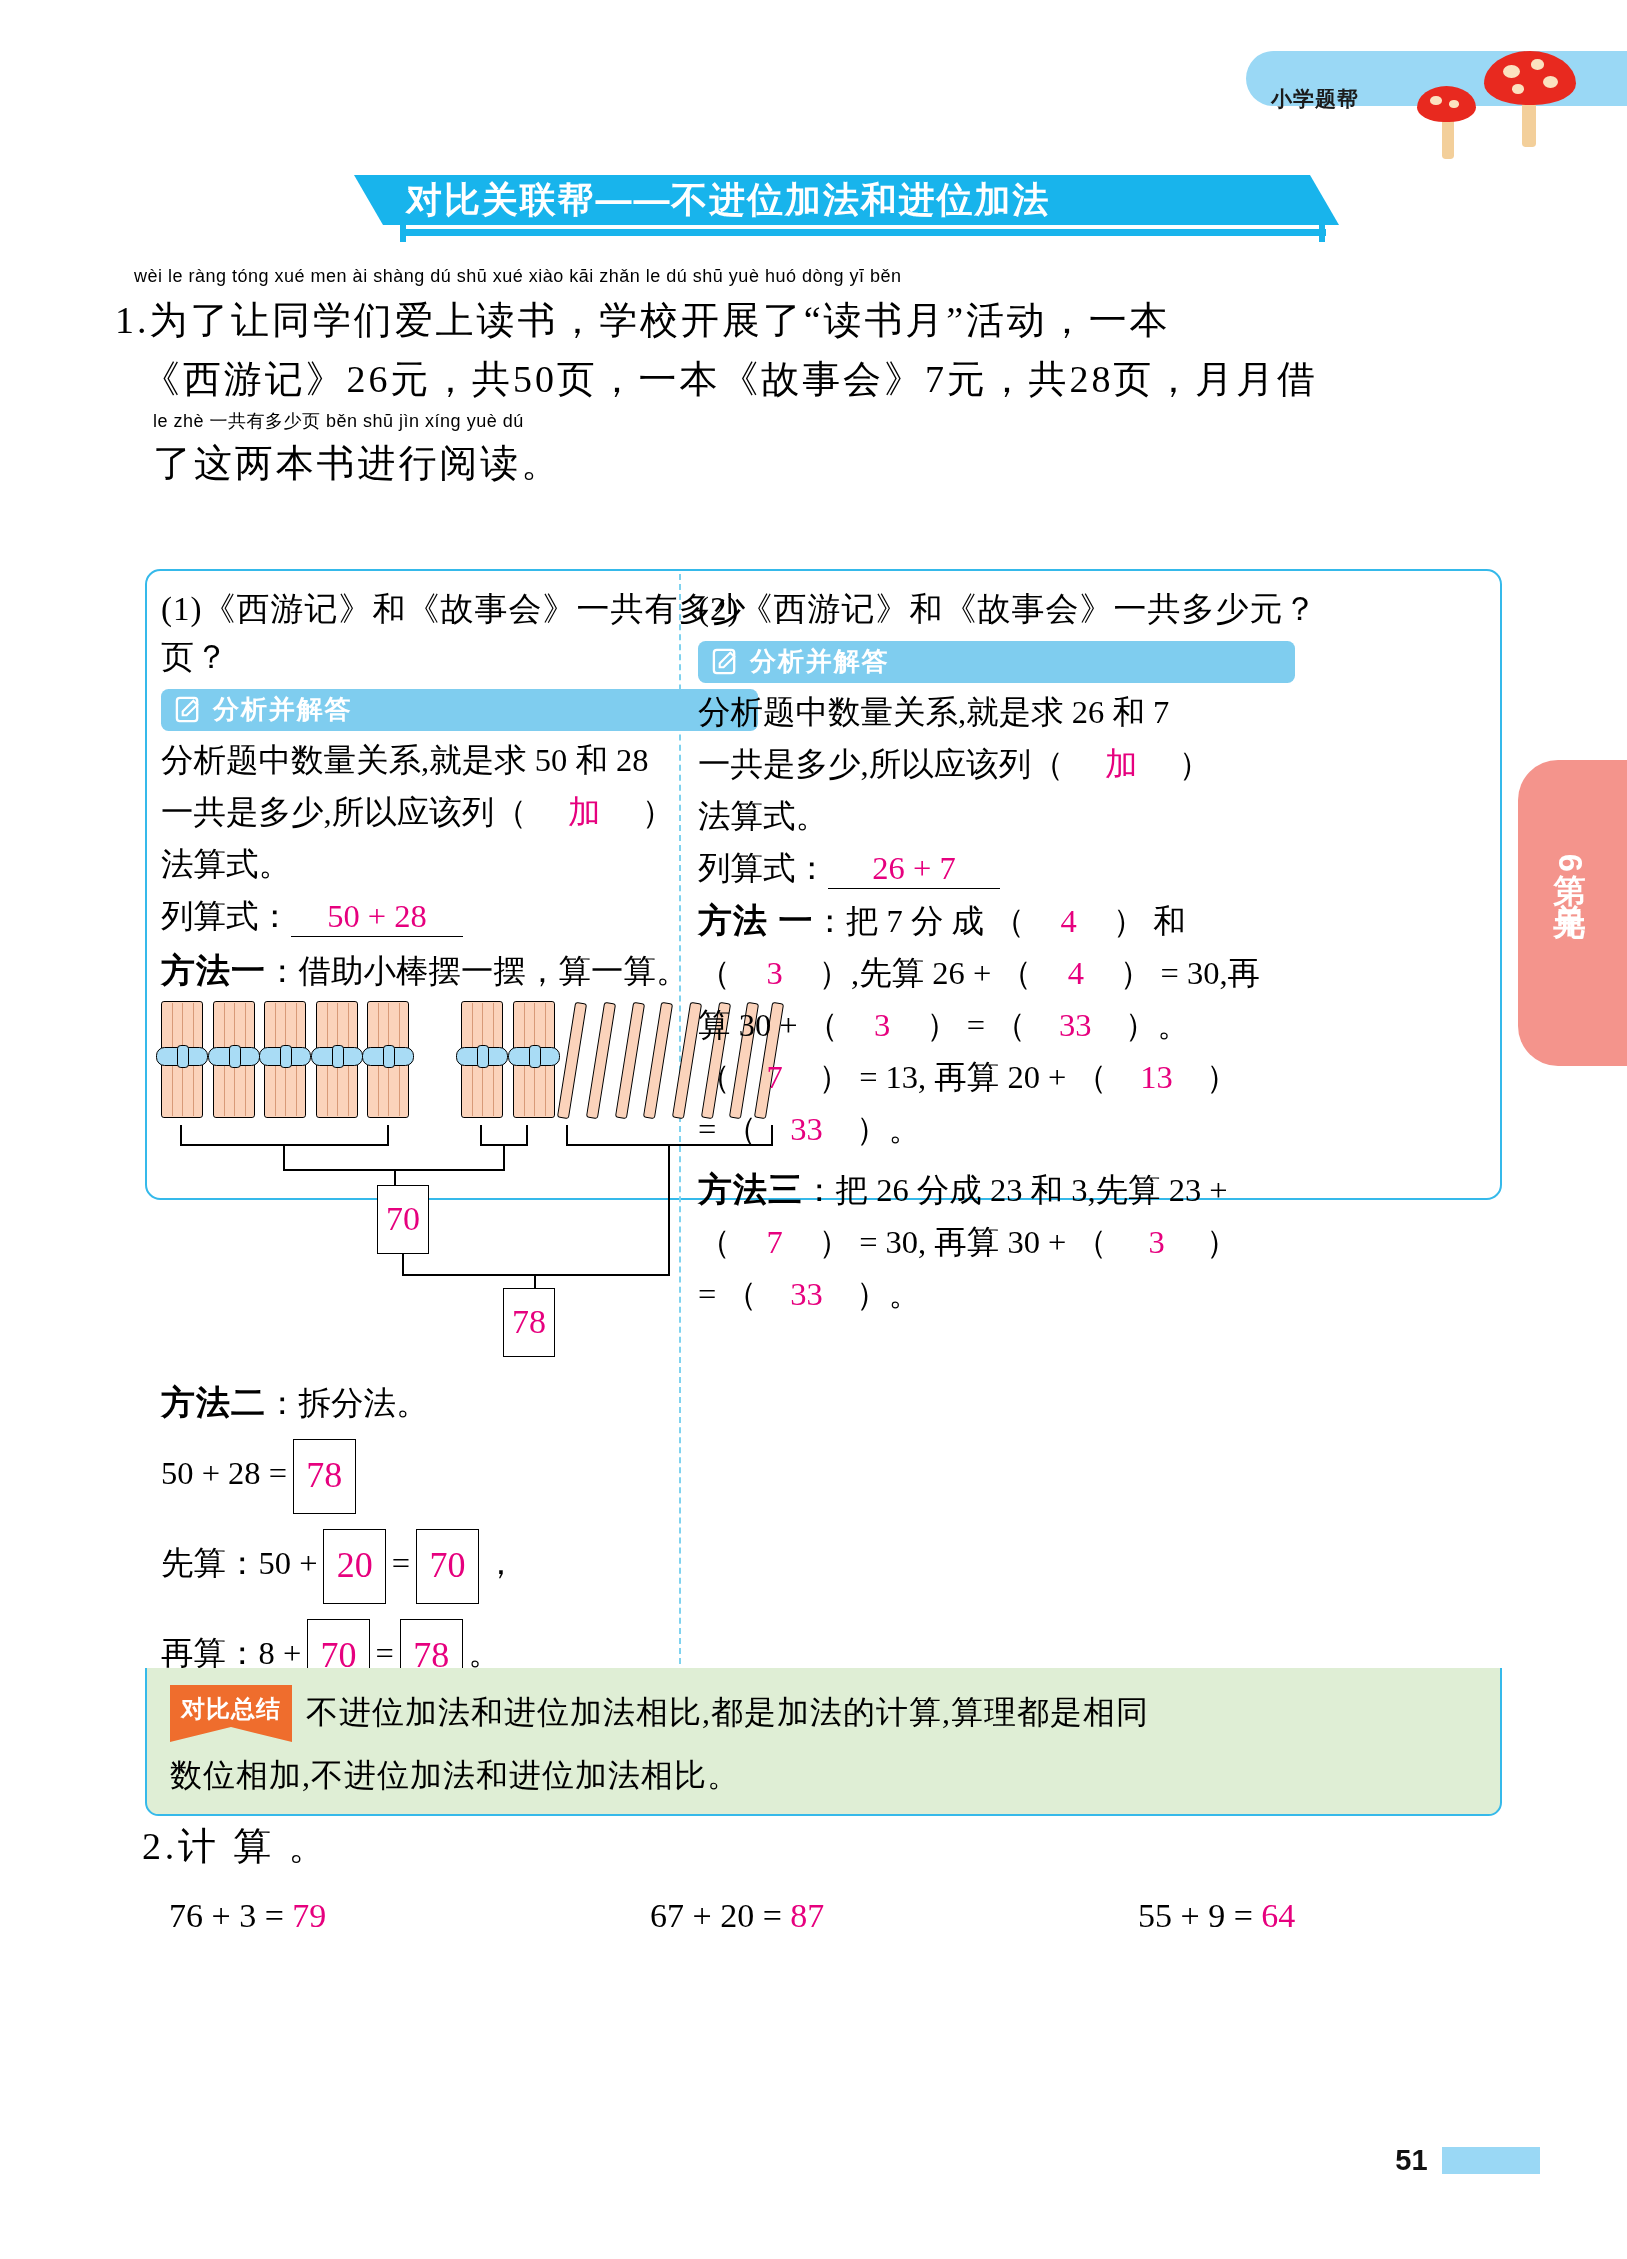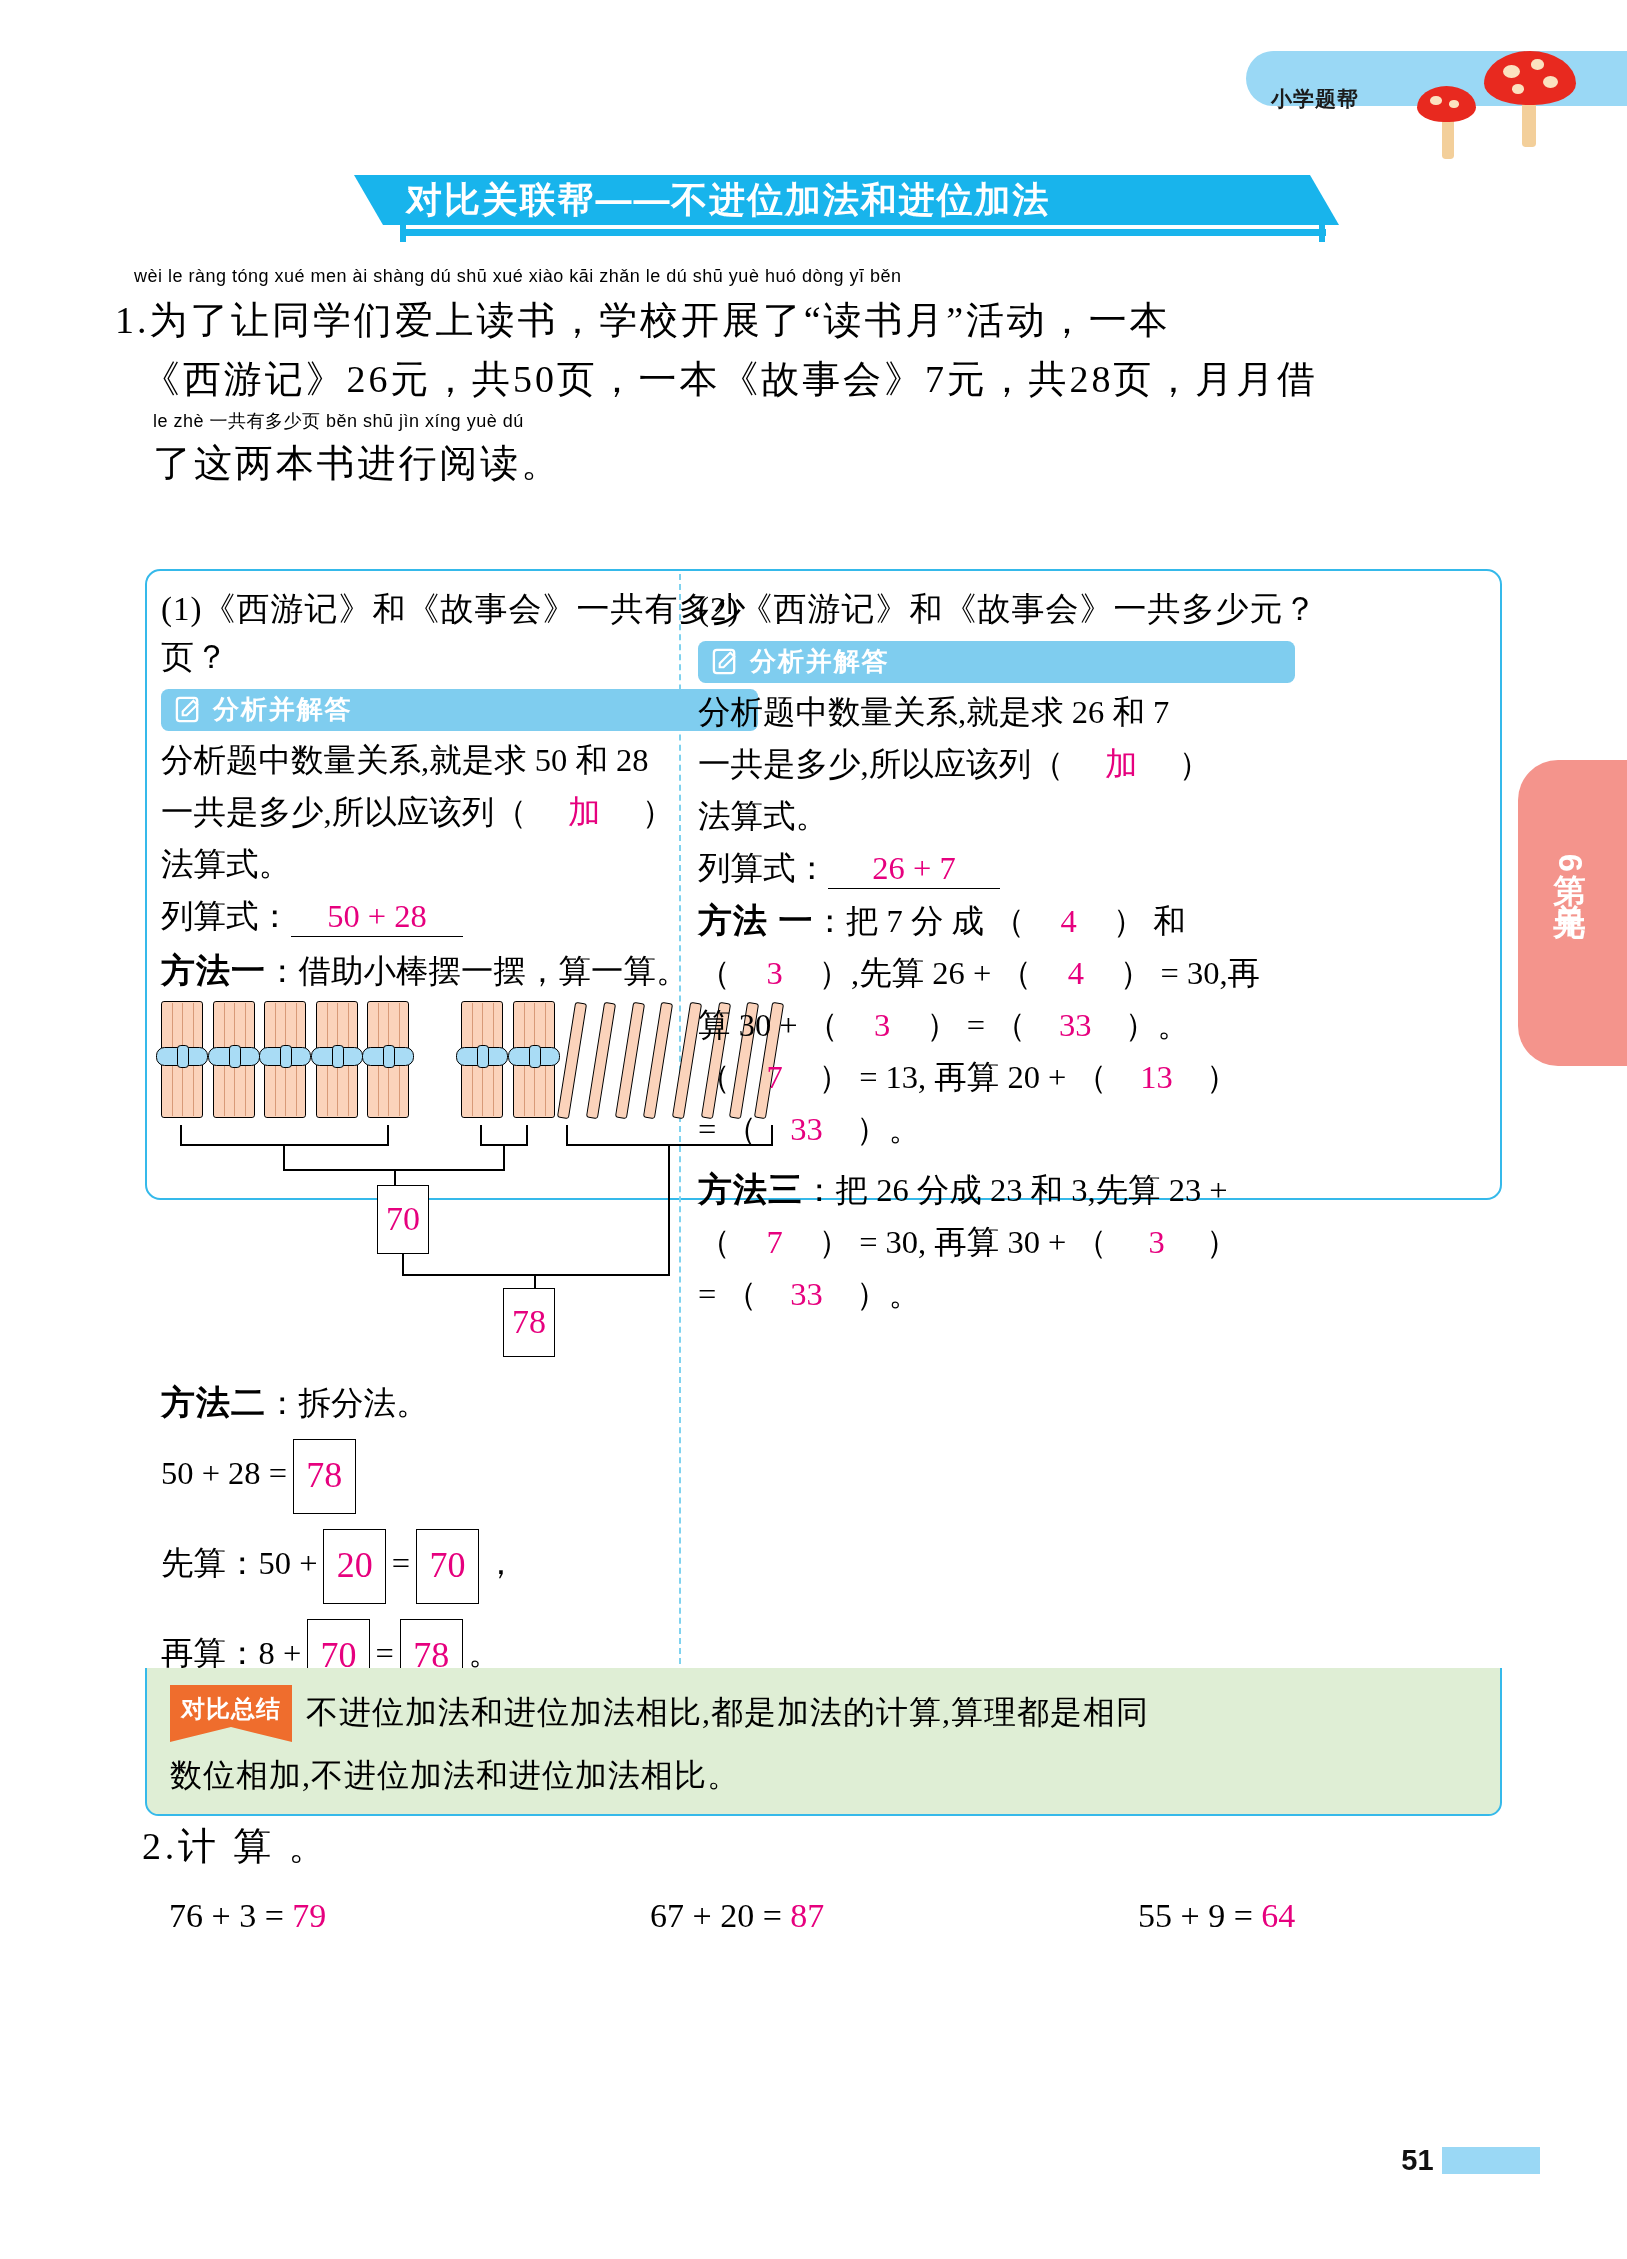--- a/index.html
+++ b/index.html
@@ -200,21 +200,21 @@
     font-family:"Liberation Sans", sans-serif;
     font-weight:bold; font-size:32.5px; color:#fff;
     text-align:center; writing-mode:vertical-rl; margin:0 auto;
     width:38px; letter-spacing:5.7px;
   }
 
   
   .pagenum-wrap { position:absolute; left:1367px; top:2139px; width:172px; height:42px; }
   .pagenum-bar { position:absolute; left:75px; top:7.6px; width:98px; height:27px; background:#9ad8f5;}
   .pagenum {
-    position:absolute; left:16px; top:0; width:69px; height:42px;
+    position:absolute; left:10px; top:0; width:69px; height:42px;
     font-family:"Liberation Sans", sans-serif;
     font-weight:bold; font-size:29px; color:#111;
     display:flex; align-items:center; justify-content:center;
   }
 </style>
 </head>
 <body>
 
 <div class="page">
 

